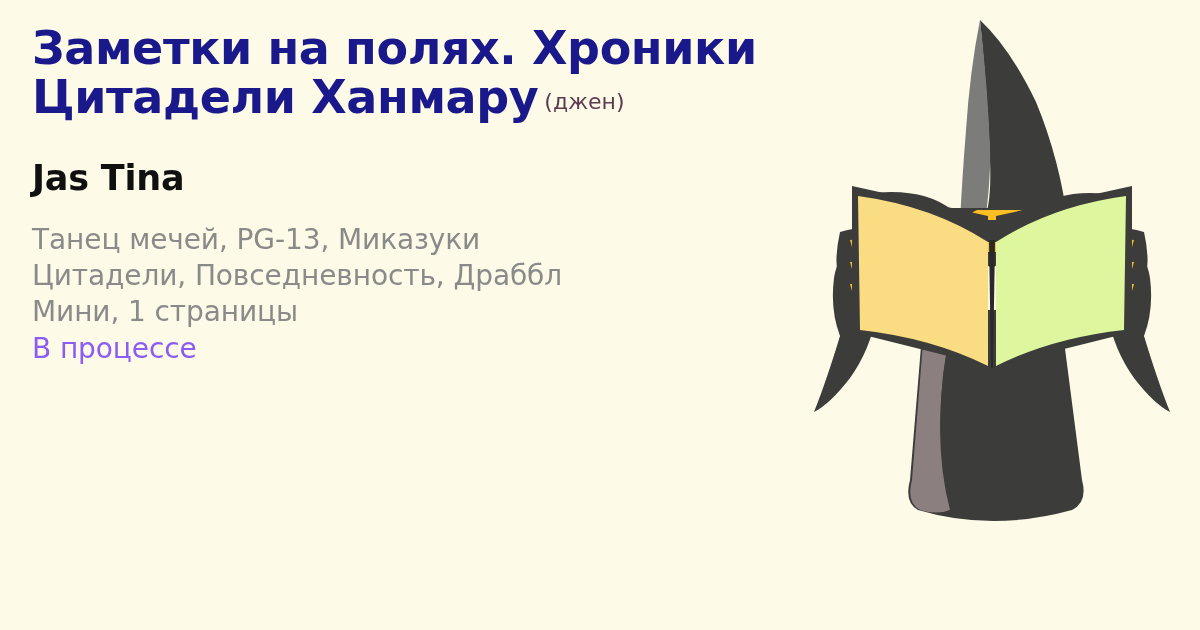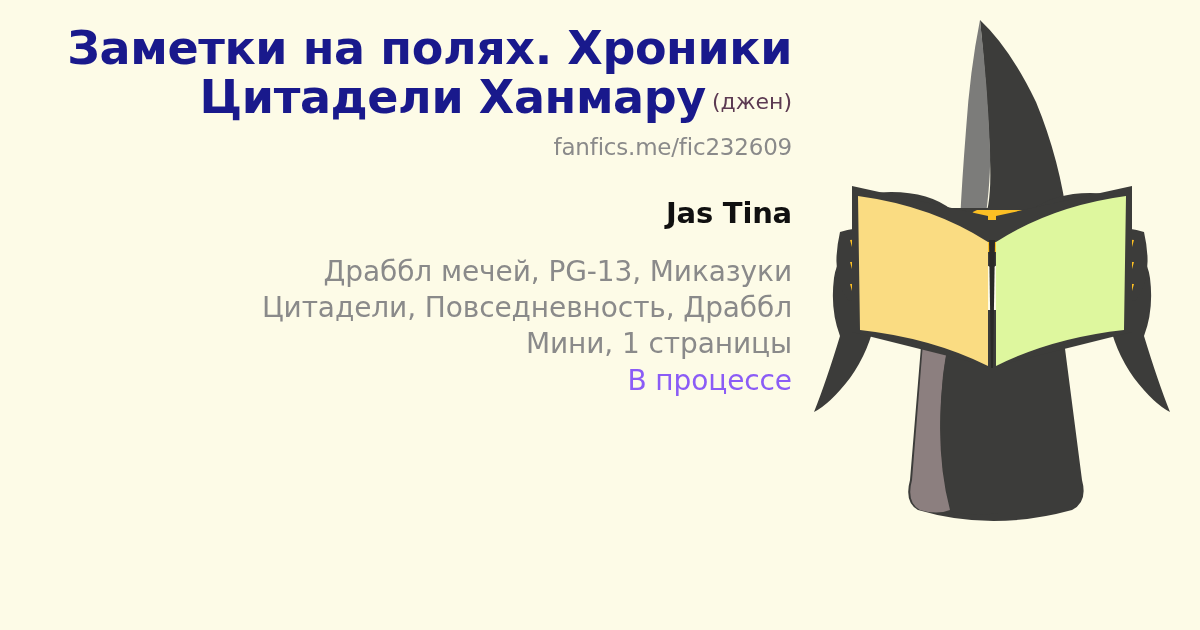--- a/index.html
+++ b/index.html
@@ -12,21 +12,20 @@
     overflow: hidden;
     background: #FDFBE7;
     font-family: "DejaVu Sans", sans-serif;
   }
   #card {
     position: relative;
     width: 1200px;
     height: 449px;
     background: #FDFBE7;
     box-sizing: border-box;
-    text-align: right;
   }
 
   
   #text-col {
     position: absolute;
     left: 32px;
     top: 24px;
     width: 760px;
   }
 
@@ -60,21 +59,21 @@
     font-family: "DejaVu Sans", sans-serif;
     font-size: 23px;
     color: #8A8A8A;
     letter-spacing: -0.2px;
   }
 
   #author-line {
     margin-top: 36px;
     font-family: "DejaVu Sans", sans-serif;
     font-weight: bold;
-    font-size: 29px;
+    font-size: 35px;
     color: #101010;
     letter-spacing: -0.2px;
   }
 
   #meta-block {
     margin-top: 24px;
   }
   .meta-line {
     font-family: "DejaVu Sans", sans-serif;
     font-size: 28px;
@@ -103,26 +102,25 @@
 </style>
 </head>
 <body>
 
 <div id="card">
 
   <div id="text-col">
 
     <h1 id="title-block"><span class="title-text">Заметки на полях. Хроники Цитадели Ханмару</span><span class="title-tag">(джен)</span></h1>
 
-    <div id="url-line">fanfics.me/fic232609</div>
 
     <div id="author-line">Jas Tina</div>
 
     <div id="meta-block">
-      <div class="meta-line">Драббл мечей, PG-13, Миказуки</div>
+      <div class="meta-line">Танец мечей, PG-13, Миказуки</div>
       <div class="meta-line">Цитадели, Повседневность, Драббл</div>
       <div class="meta-line">Мини, 1 страницы</div>
       <div class="meta-line status">В процессе</div>
     </div>
 
   </div>
 
   <div id="illustration">
     <svg viewBox="0 0 400 610" xmlns="http://www.w3.org/2000/svg">
 

